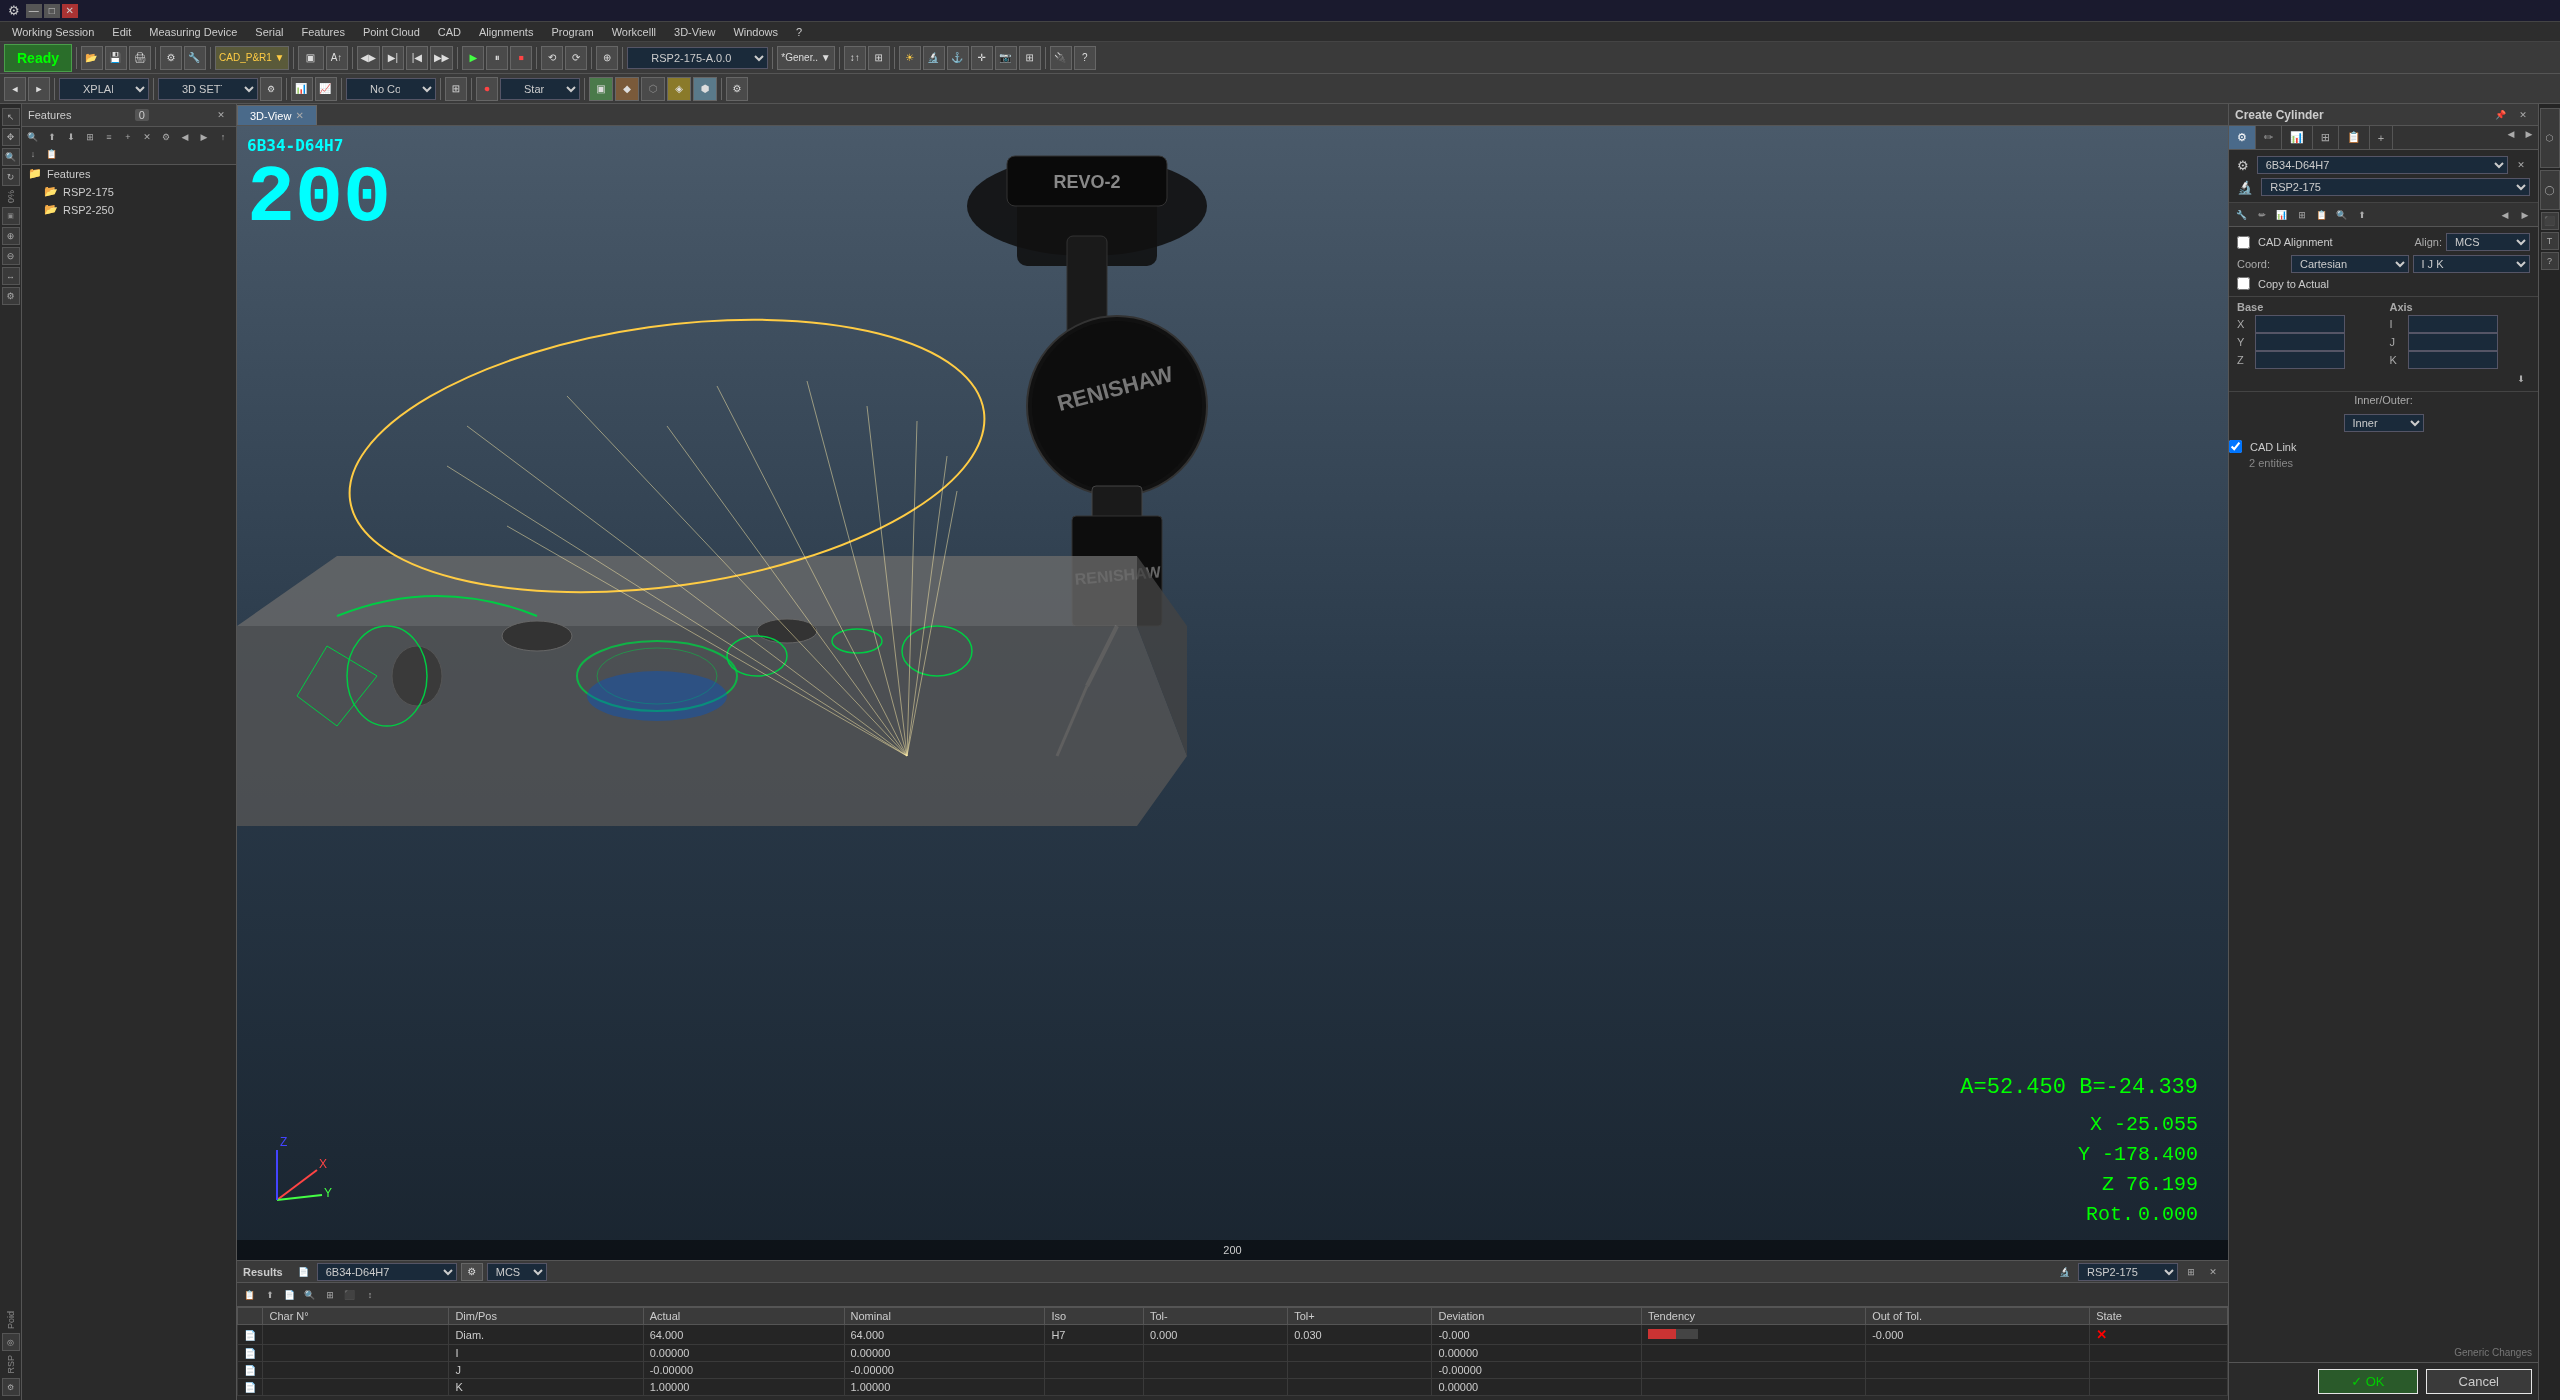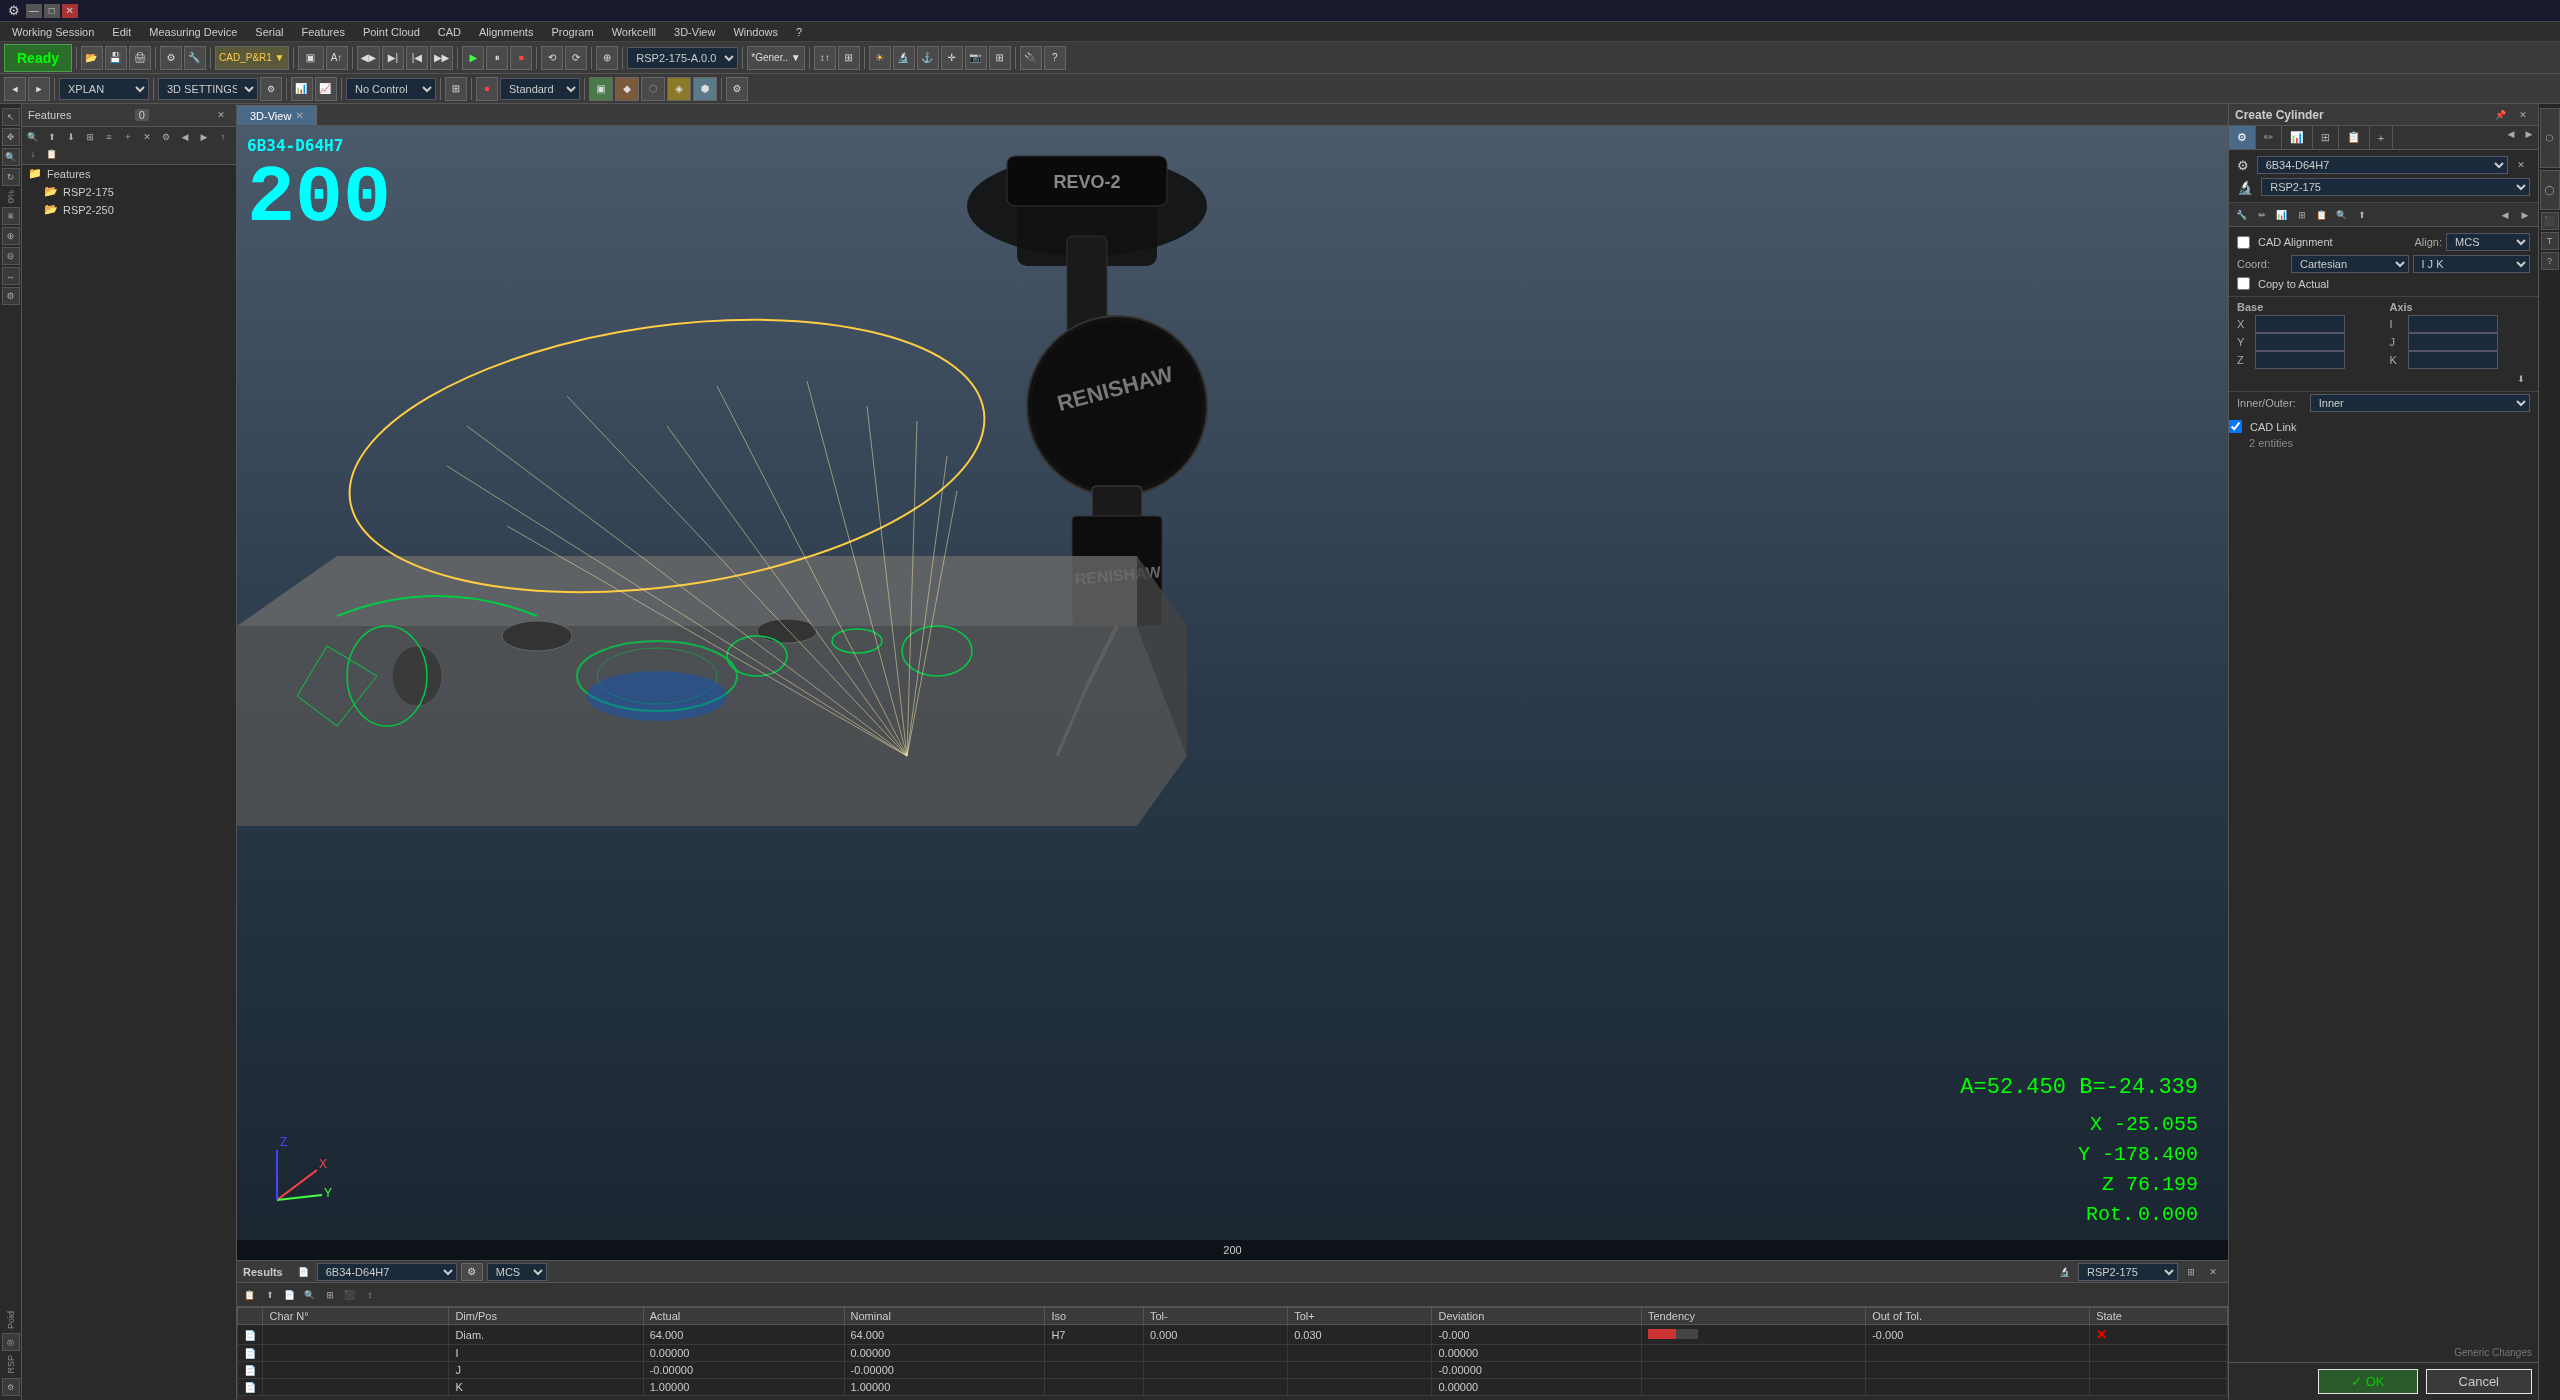--- a/index.html
+++ b/index.html
@@ -411,21 +411,21 @@
     .dropdown-group {
       display: flex;
       align-items: center;
       gap: 2px;
     }
     .tb-dropdown {
       background: #1a2a3a;
       border: 1px solid #556;
       color: #ccc;
       font-size: 11px;
-      padding: 1px 4px;
+      padding: 1px 19px;
       height: 22px;
     }
 
     
     .rp-bottom-buttons {
       padding: 6px;
       display: flex;
       justify-content: flex-end;
       gap: 8px;
       margin-top: auto;
@@ -441,23 +441,24 @@
     .btn-cancel { background: #3a3a3a; color: #ccc; }
 
     .cad-link-section {
       padding: 4px 0;
     }
 
     .inner-outer-row {
       display: flex;
       align-items: center;
       justify-content: flex-end;
-      gap: 14px;
+      gap: 8px;
       padding: 2px 8px;
       font-size: 11px;
+      flex-direction: column;
     }
 
     .number-input-with-spin {
       display: flex;
       align-items: center;
     }
     .spin-input {
       background: #1a2a3a;
       border: 1px solid #556;
       color: #ccc;

